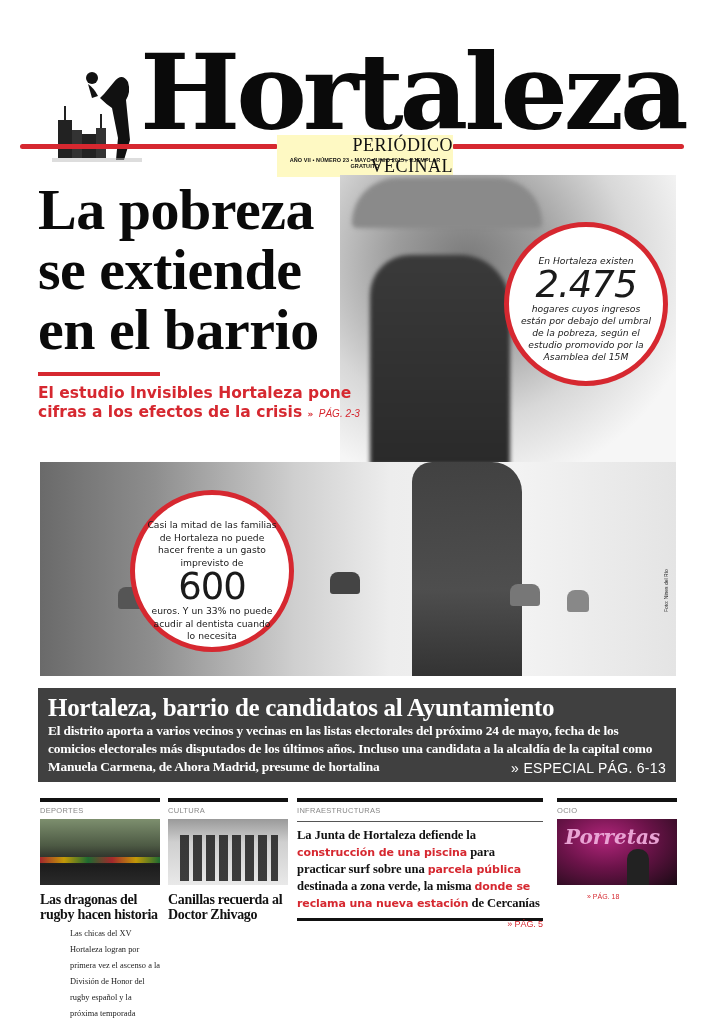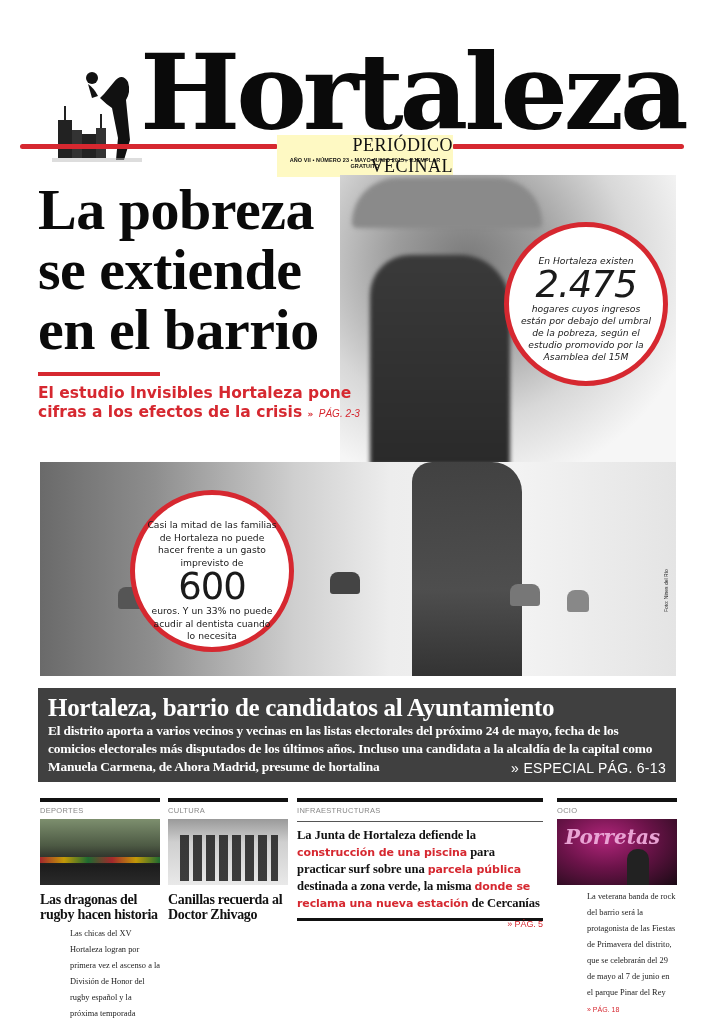--- a/index.html
+++ b/index.html
@@ -149,16 +149,15 @@
 </div>
 
 <div class="abs col" style="left:557px;width:120px;">
   <div class="col-rule"></div>
   <div class="col-label">OCIO</div>
   <div class="col-img" style="background:radial-gradient(ellipse at 40% 30%,#b0257a 0%,#6b1349 45%,#1a0a14 100%);">
     <div style="position:absolute;left:8px;top:6px;font-family:'DejaVu Serif',serif;font-weight:bold;font-style:italic;font-size:20px;color:#e9a3d4;">Porretas</div>
     <div style="position:absolute;left:70px;top:30px;width:22px;height:36px;background:#222;border-radius:10px 10px 0 0;"></div>
   </div>
   <div class="col-body">
-    <span>La veterana banda de rock del barrio será la protagonista de las Fiestas de Primavera del distrito, que se celebrarán del 29 de mayo al 7 de junio en el parque Pinar del Rey</span>
     <span class="col-pag-inline">» PÁG. 18</span>
   </div>
 </div>
 
 </body></html>

